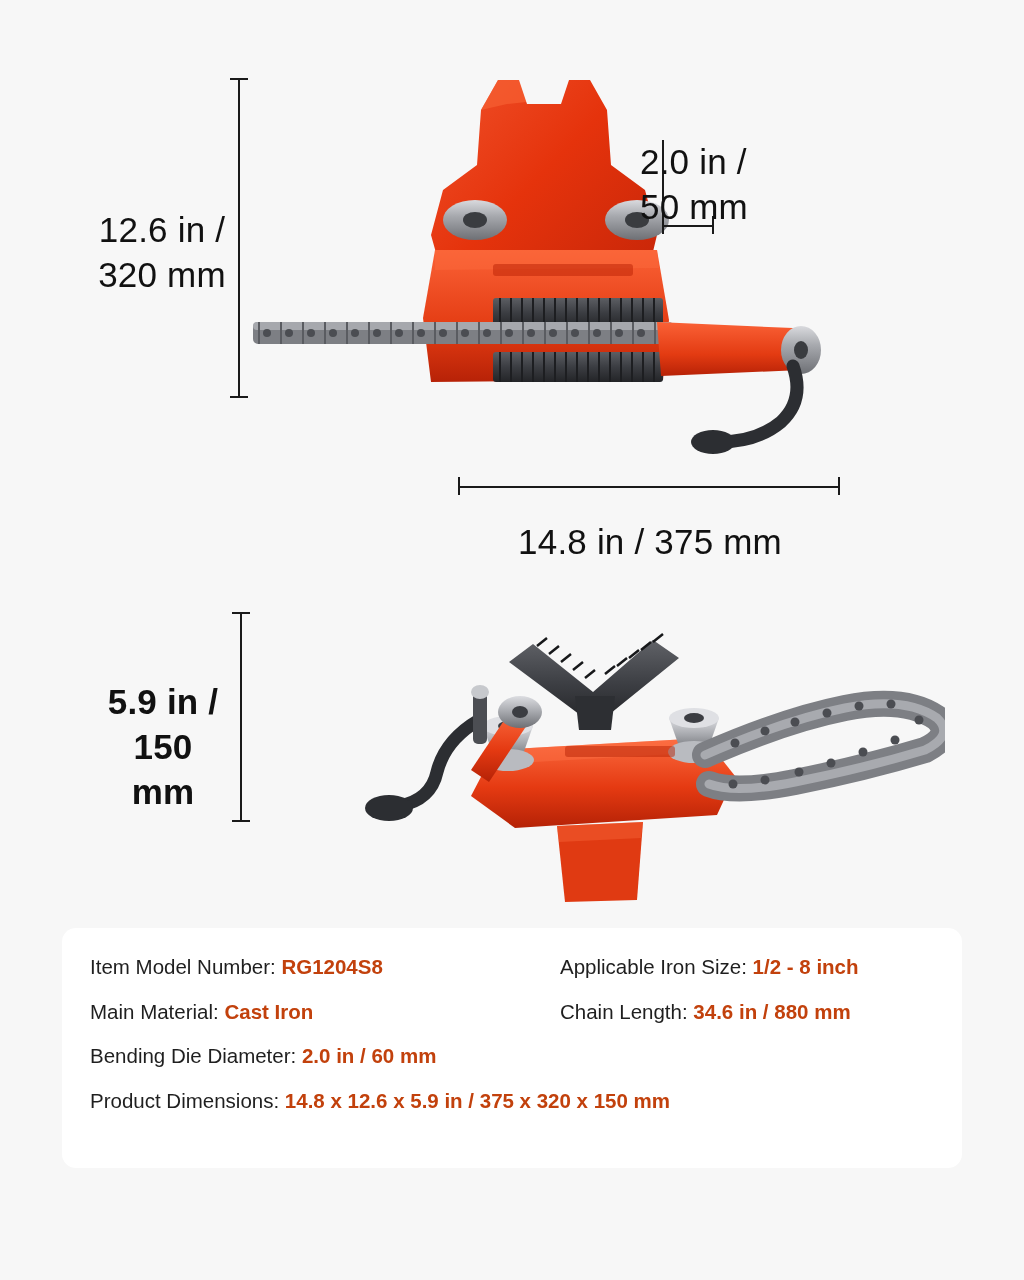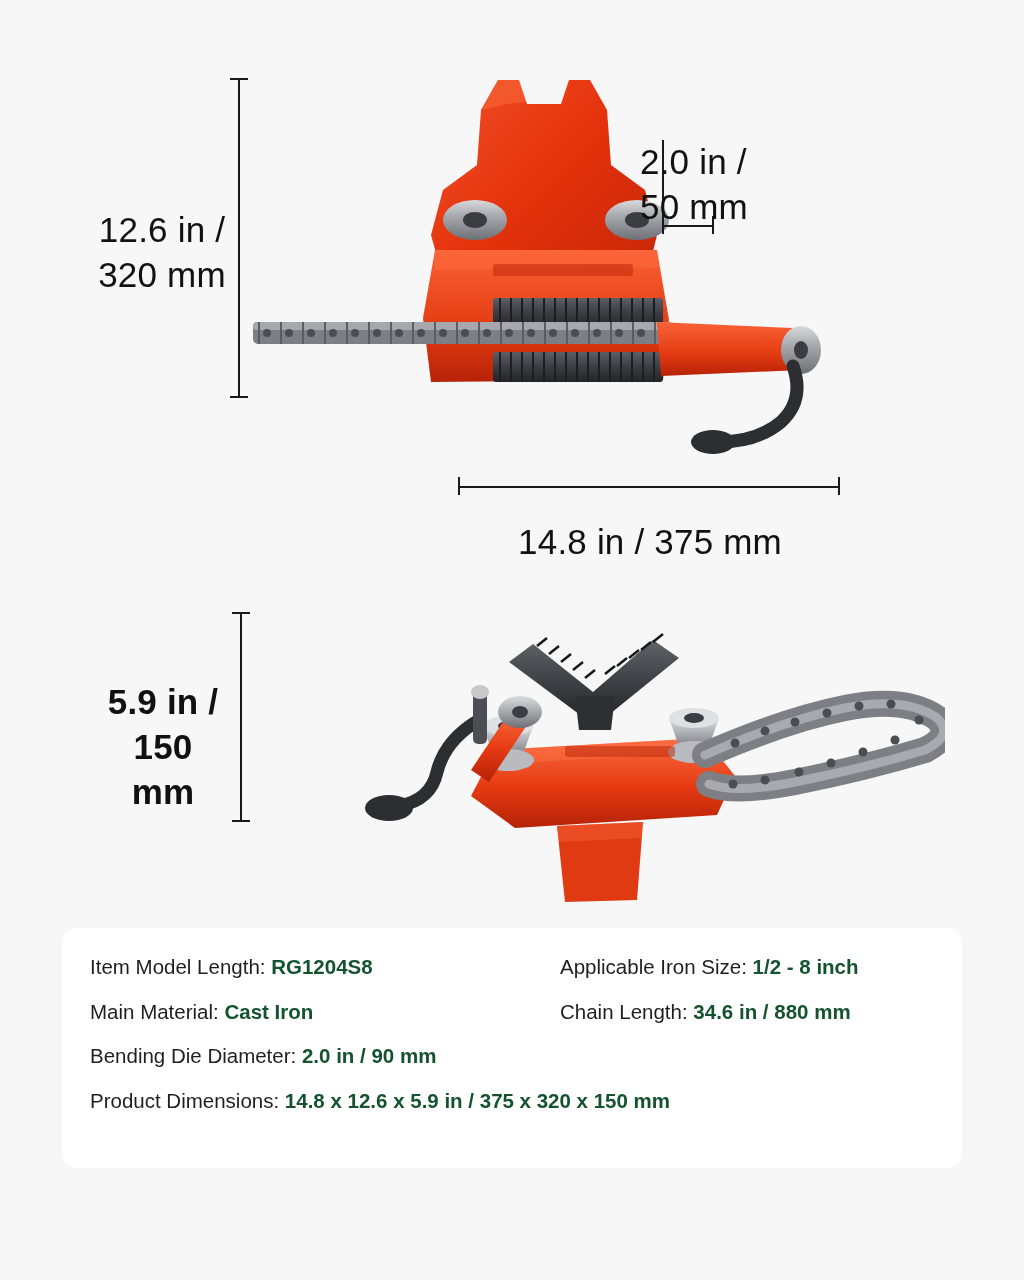--- a/index.html
+++ b/index.html
@@ -98,21 +98,21 @@
   .spec-item.col-left {
     width: 470px;
   }
   .spec-item.col-right {
     width: 378px;
   }
   .spec-item.full {
     width: 848px;
   }
   .spec-value {
-    color: #14532d;
+    color: #c2410c;
     font-weight: bold;
   }
 </style>
 </head>
 <body>
 
 <div class="page">
 
   <div class="product-top">
     <svg width="620" height="420" viewBox="0 0 620 420" xmlns="http://www.w3.org/2000/svg">
@@ -309,39 +309,39 @@
   <div class="dim-label" style="left:98px; top:680px; width:130px;font-weight:bold;">
     <span>5.9 in /</span><br>
     <span>150 mm</span>
   </div>
 
   <div class="spec-card">
     <div class="spec-grid">
 
       <div class="spec-row">
         <div class="spec-item col-left">
-          <span>Item Model Length: </span><span class="spec-value">RG1204S8</span>
+          <span>Item Model Number: </span><span class="spec-value">RG1204S8</span>
         </div>
         <div class="spec-item col-right">
           <span>Applicable Iron Size: </span><span class="spec-value">1/2 - 8 inch</span>
         </div>
       </div>
 
       <div class="spec-row">
         <div class="spec-item col-left">
           <span>Main Material: </span><span class="spec-value">Cast Iron</span>
         </div>
         <div class="spec-item col-right">
           <span>Chain Length: </span><span class="spec-value">34.6 in / 880 mm</span>
         </div>
       </div>
 
       <div class="spec-row">
         <div class="spec-item col-right">
-          <span>Bending Die Diameter: </span><span class="spec-value">2.0 in / 90 mm</span>
+          <span>Bending Die Diameter: </span><span class="spec-value">2.0 in / 60 mm</span>
         </div>
       </div>
 
       <div class="spec-row">
         <div class="spec-item full">
           <span>Product Dimensions: </span><span class="spec-value">14.8 x 12.6 x 5.9 in / 375 x 320 x 150 mm</span>
         </div>
       </div>
 
     </div>

